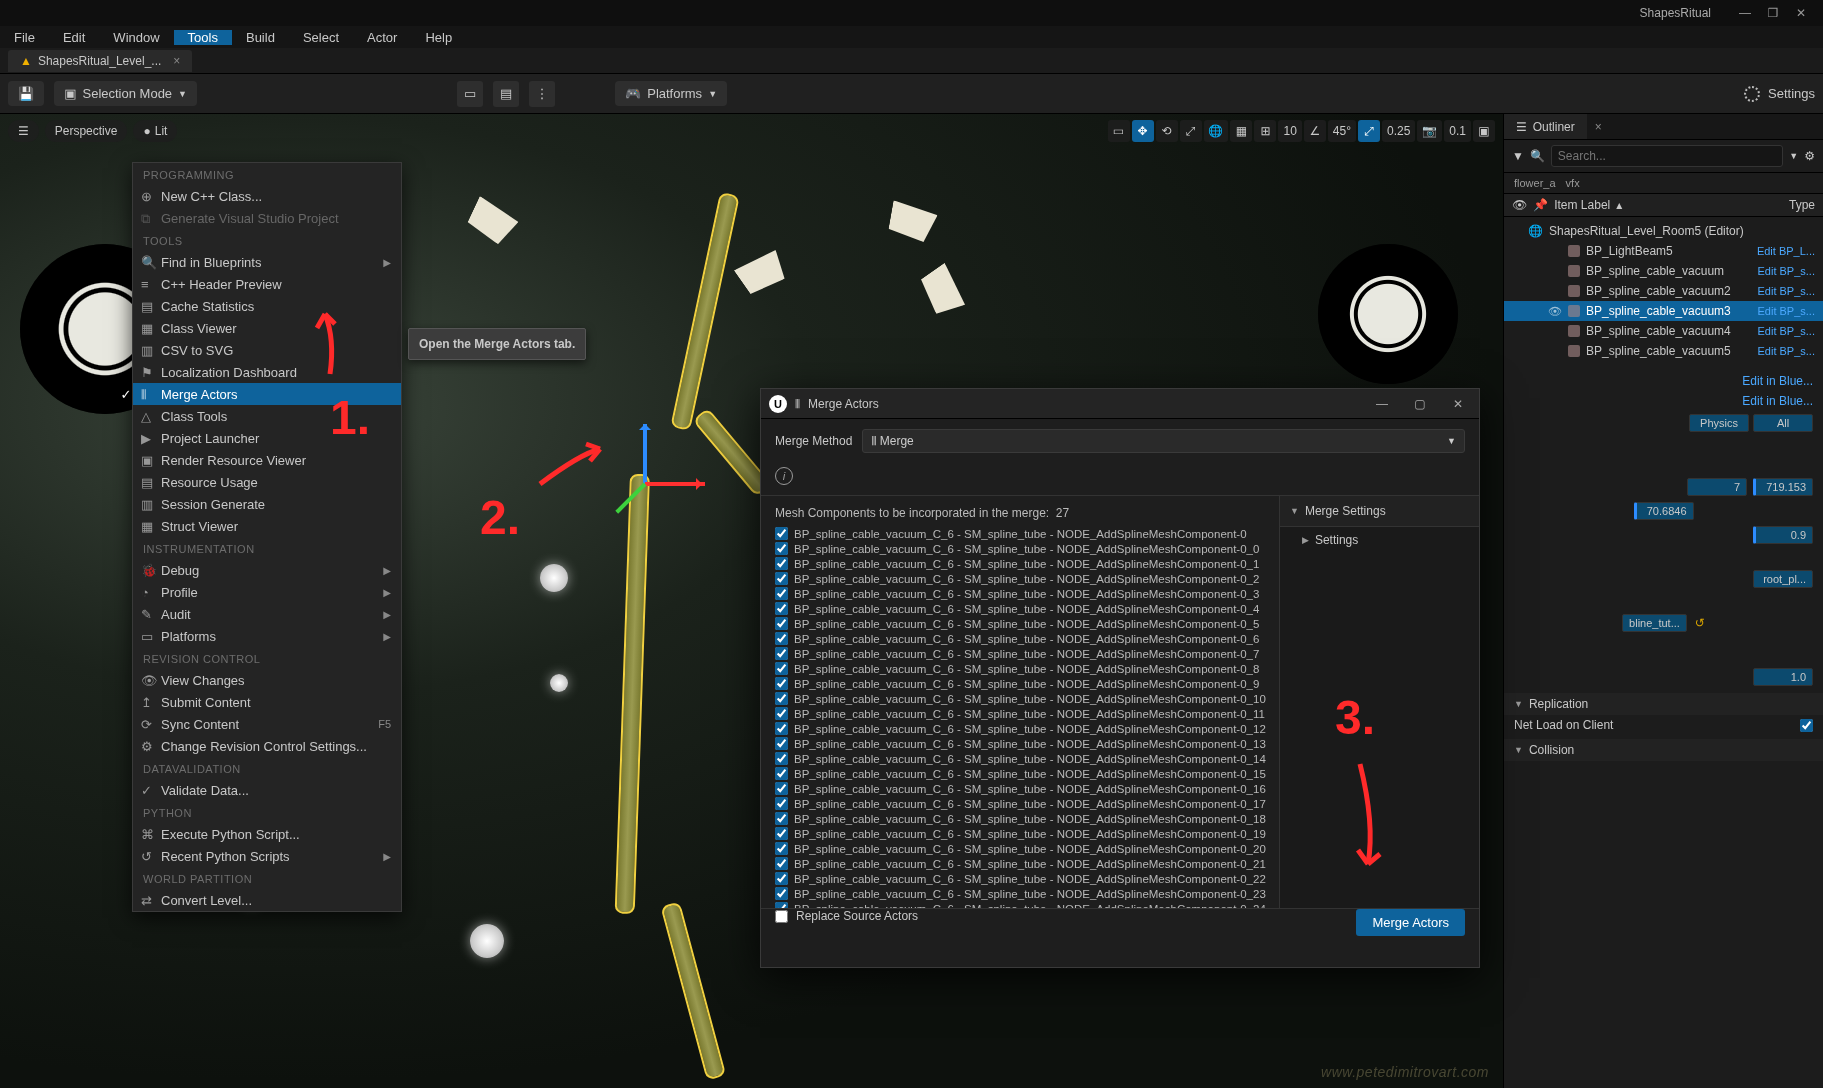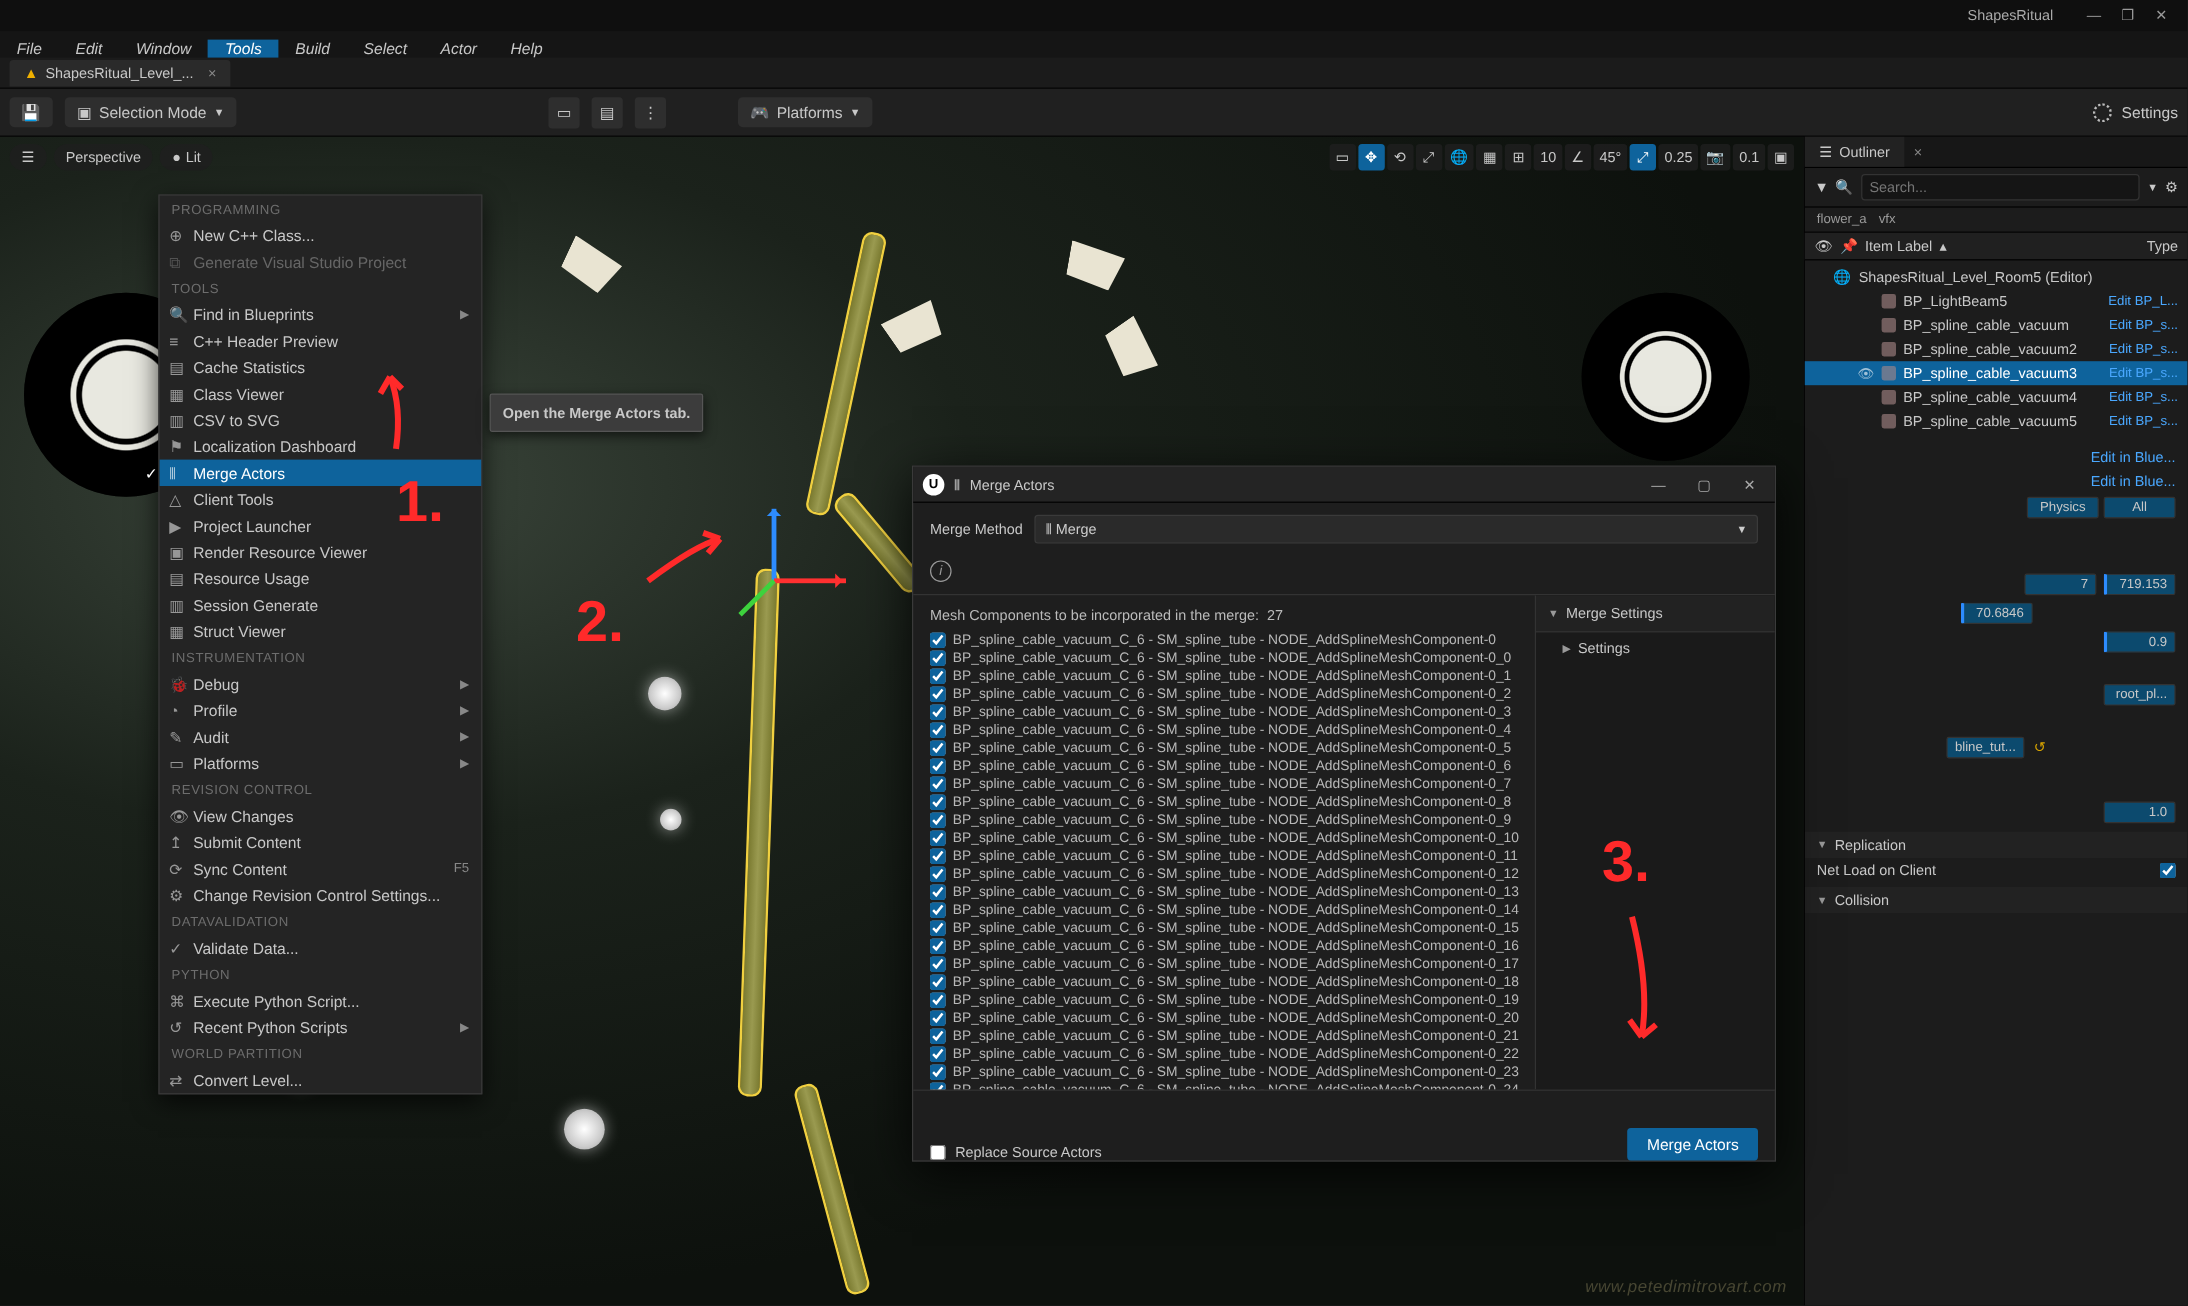--- a/index.html
+++ b/index.html
@@ -4,21 +4,21 @@
 <style>
   * { margin: 0; padding: 0; box-sizing: border-box; font-family: "Segoe UI", Tahoma, sans-serif; }
   html, body { width: 1823px; height: 1088px; background: #1a1a1a; color: #c8c8c8; overflow: hidden; }
   
   
   .titlebar { height: 26px; background: #0f0f0f; display: flex; align-items: center; padding: 0 8px; font-size: 12px; }
   .titlebar .proj-name { margin-left: auto; padding-right: 20px; color: #aaa; }
   .titlebar .winbtn { width: 28px; text-align: center; color: #999; }
   
   
-  .menubar { height: 22px; background: #151515; display: flex; align-items: flex-end; font-size: 13px; font-style: italic; }
+  .menubar { height: 22px; background: #151515; display: flex; align-items: center; font-size: 13px; }
   .menubar .mitem { padding: 0 14px; display: flex; align-items: center; cursor: default; }
   .menubar .mitem.active { background: #0e639c; color: #fff; }
   
   
   .doctabs { height: 26px; background: #1b1b1b; display: flex; align-items: center; font-size: 12px; padding-left: 8px; border-bottom: 1px solid #000; }
   .doctabs .tab { background: #2a2a2a; padding: 4px 12px; display: flex; align-items: center; gap: 6px; border-radius: 3px 3px 0 0; }
   .doctabs .tab .tri { color: #f0b000; }
   .doctabs .close { margin-left: 6px; color: #888; }
   
   
@@ -105,21 +105,21 @@
   .merge-win .mw-desc .info-ico { width: 18px; height: 18px; border: 1.5px solid #9a9a9a; border-radius: 50%; flex-shrink: 0; display: flex; align-items: center; justify-content: center; font-style: italic; }
   .merge-win .mw-body { flex: 1; display: flex; border-top: 1px solid #333; overflow: hidden; }
   .merge-win .mw-list { flex: 1; padding: 10px 6px 10px 14px; overflow: hidden; }
   .merge-win .mw-list .list-hdr { margin-bottom: 6px; color: #bbb; }
   .merge-win .mw-list .comp-row { display: flex; align-items: center; gap: 6px; font-size: 11.5px; padding: 1px 0; color: #b8b8b8; white-space: nowrap; overflow: hidden; text-overflow: ellipsis; }
   .merge-win .mw-list .comp-row input { accent-color: #0e639c; }
   .merge-win .mw-side { width: 200px; border-left: 1px solid #333; background: #1a1a1a; }
   .merge-win .mw-side .side-hdr { padding: 8px 10px; background: #222; border-bottom: 1px solid #333; display: flex; align-items: center; gap: 6px; }
   .merge-win .mw-side .side-row { padding: 6px 10px 6px 22px; display: flex; align-items: center; gap: 6px; }
   .merge-win .mw-side .tri { font-size: 9px; color: #999; }
-  .merge-win .mw-footer { height: 59px; border-top: 1px solid #333; display: flex; align-items: flex-end; padding: 0 14px; }
+  .merge-win .mw-footer { height: 59px; border-top: 1px solid #333; display: flex; align-items: flex-start; padding: 0 14px; }
   .merge-win .mw-footer .chk { display: flex; align-items: center; gap: 8px; }
   .merge-win .mw-footer .merge-btn { margin-left: auto; background: #0e639c; color: #fff; padding: 6px 16px; border-radius: 3px; border: none; font-size: 13px; }
   
   
   .rightpanel .rp-tabs { display: flex; align-items: center; height: 26px; background: #171717; border-bottom: 1px solid #000; }
   .rightpanel .rp-tabs .rtab { padding: 0 12px; height: 100%; display: flex; align-items: center; gap: 6px; background: #222; }
   .rightpanel .rp-tabs .xbtn { padding: 0 8px; color: #888; }
   .rightpanel .rp-search { display: flex; align-items: center; gap: 6px; padding: 5px 8px; border-bottom: 1px solid #000; }
   .rightpanel .rp-search input { flex: 1; background: #151515; border: 1px solid #333; color: #ccc; padding: 3px 6px; border-radius: 3px; font-size: 12px; }
   .rightpanel .rp-filters { display: flex; gap: 10px; padding: 4px 10px; font-size: 11px; color: #9a9a9a; border-bottom: 1px solid #000; }
@@ -418,21 +418,21 @@
         <span class="ico">⚑</span>
         <span>Localization Dashboard</span>
       </div>
     <div class="row selected">
         <span class="check">✓</span>
         <span class="ico">⫴</span>
         <span>Merge Actors</span>
       </div>
     <div class="row">
         <span class="ico">△</span>
-        <span>Client Tools</span>
+        <span>Class Tools</span>
       </div>
     <div class="row">
         <span class="ico">▶</span>
         <span>Project Launcher</span>
       </div>
     <div class="row">
         <span class="ico">▣</span>
         <span>Render Resource Viewer</span>
       </div>
     <div class="row">

